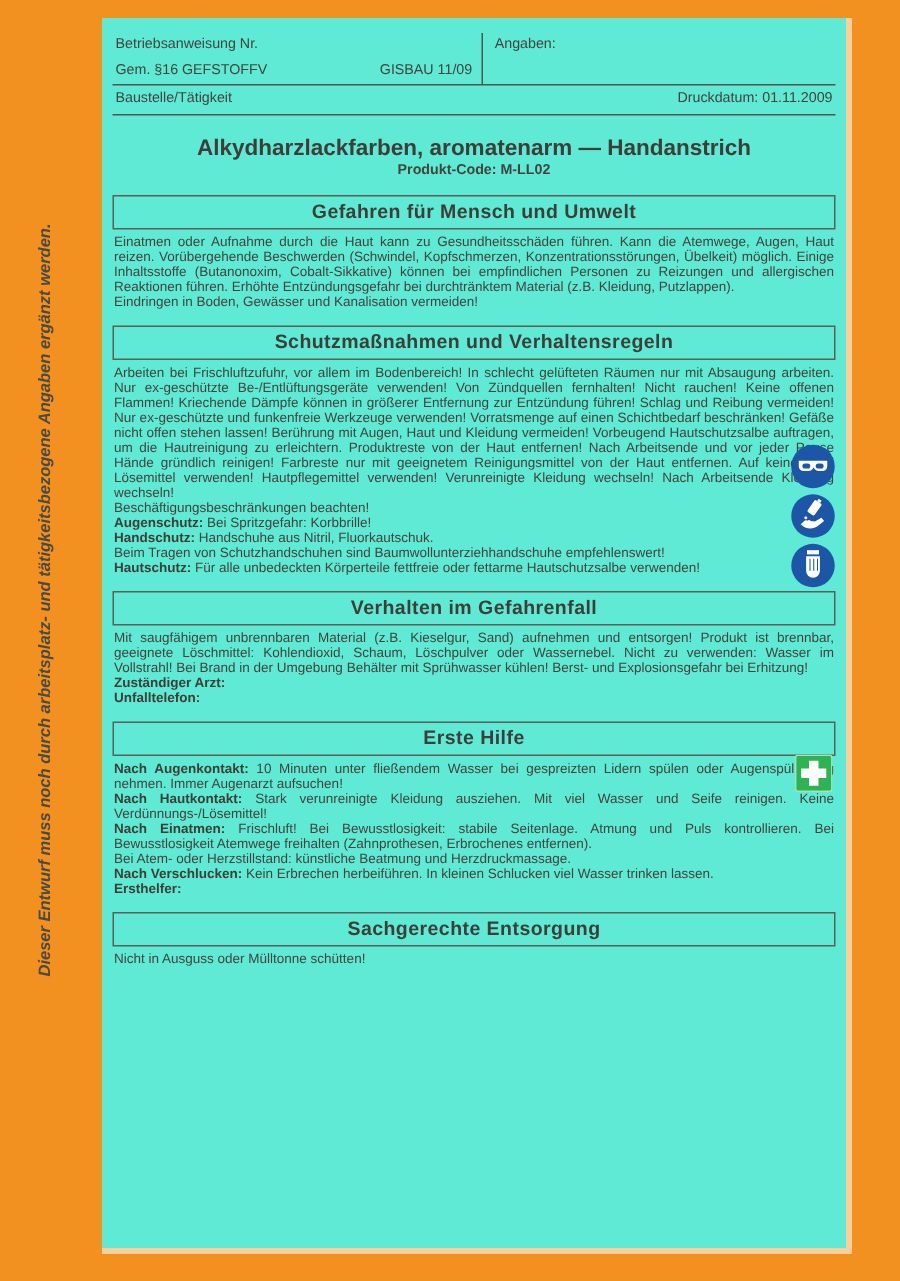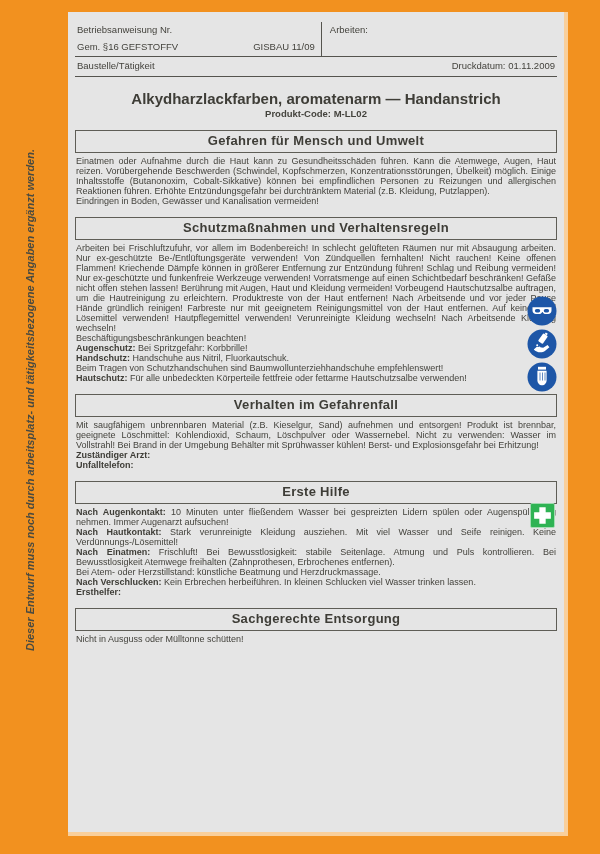--- a/index.html
+++ b/index.html
@@ -21,21 +21,21 @@
   
   .side-note{
     position:absolute;left:30px;top:400px;
     transform:translate(-50%,-50%) rotate(-90deg);
     white-space:nowrap;
     font-style:italic;font-weight:bold;font-size:11px;color:#4a4a40;
   }
   
   .page{
     position:absolute;left:68px;top:12px;width:500px;height:824px;
-    background:#e5e5e5;
+    background:#5eead4;
     border-right:4px solid var(--orange-light);
     border-bottom:4px solid var(--orange-light);
     padding:10px 7px 0 7px;
   }
   
   .hdr-row1{display:flex;border-bottom:1.5px solid var(--rule);}
   .hdr-col-left{width:51%;padding:2px 6px 3px 2px;}
   .hdr-col-right{flex:1;border-left:1.5px solid var(--rule);padding:2px 0 3px 8px;}
   .hdr{font-size:9.5px;line-height:12px;}
   .hdr-line2{display:flex;justify-content:space-between;margin-top:5px;}
@@ -72,21 +72,21 @@
 
   <header>
     <div class="hdr-row1">
       <div class="hdr-col-left hdr">
         <div>Betriebsanweisung Nr.</div>
         <div class="hdr-line2">
           <span>Gem. §16 GEFSTOFFV</span>
           <span>GISBAU 11/09</span>
         </div>
       </div>
-      <div class="hdr-col-right hdr">Arbeiten:</div>
+      <div class="hdr-col-right hdr">Angaben:</div>
     </div>
     <div class="hdr-row2">
       <span>Baustelle/Tätigkeit</span>
       <span>Druckdatum: 01.11.2009</span>
     </div>
   </header>
 
   <h1 class="doc-title">Alkydharzlackfarben, aromatenarm — Handanstrich</h1>
   <div class="product-code">Produkt-Code: M-LL02</div>
 

